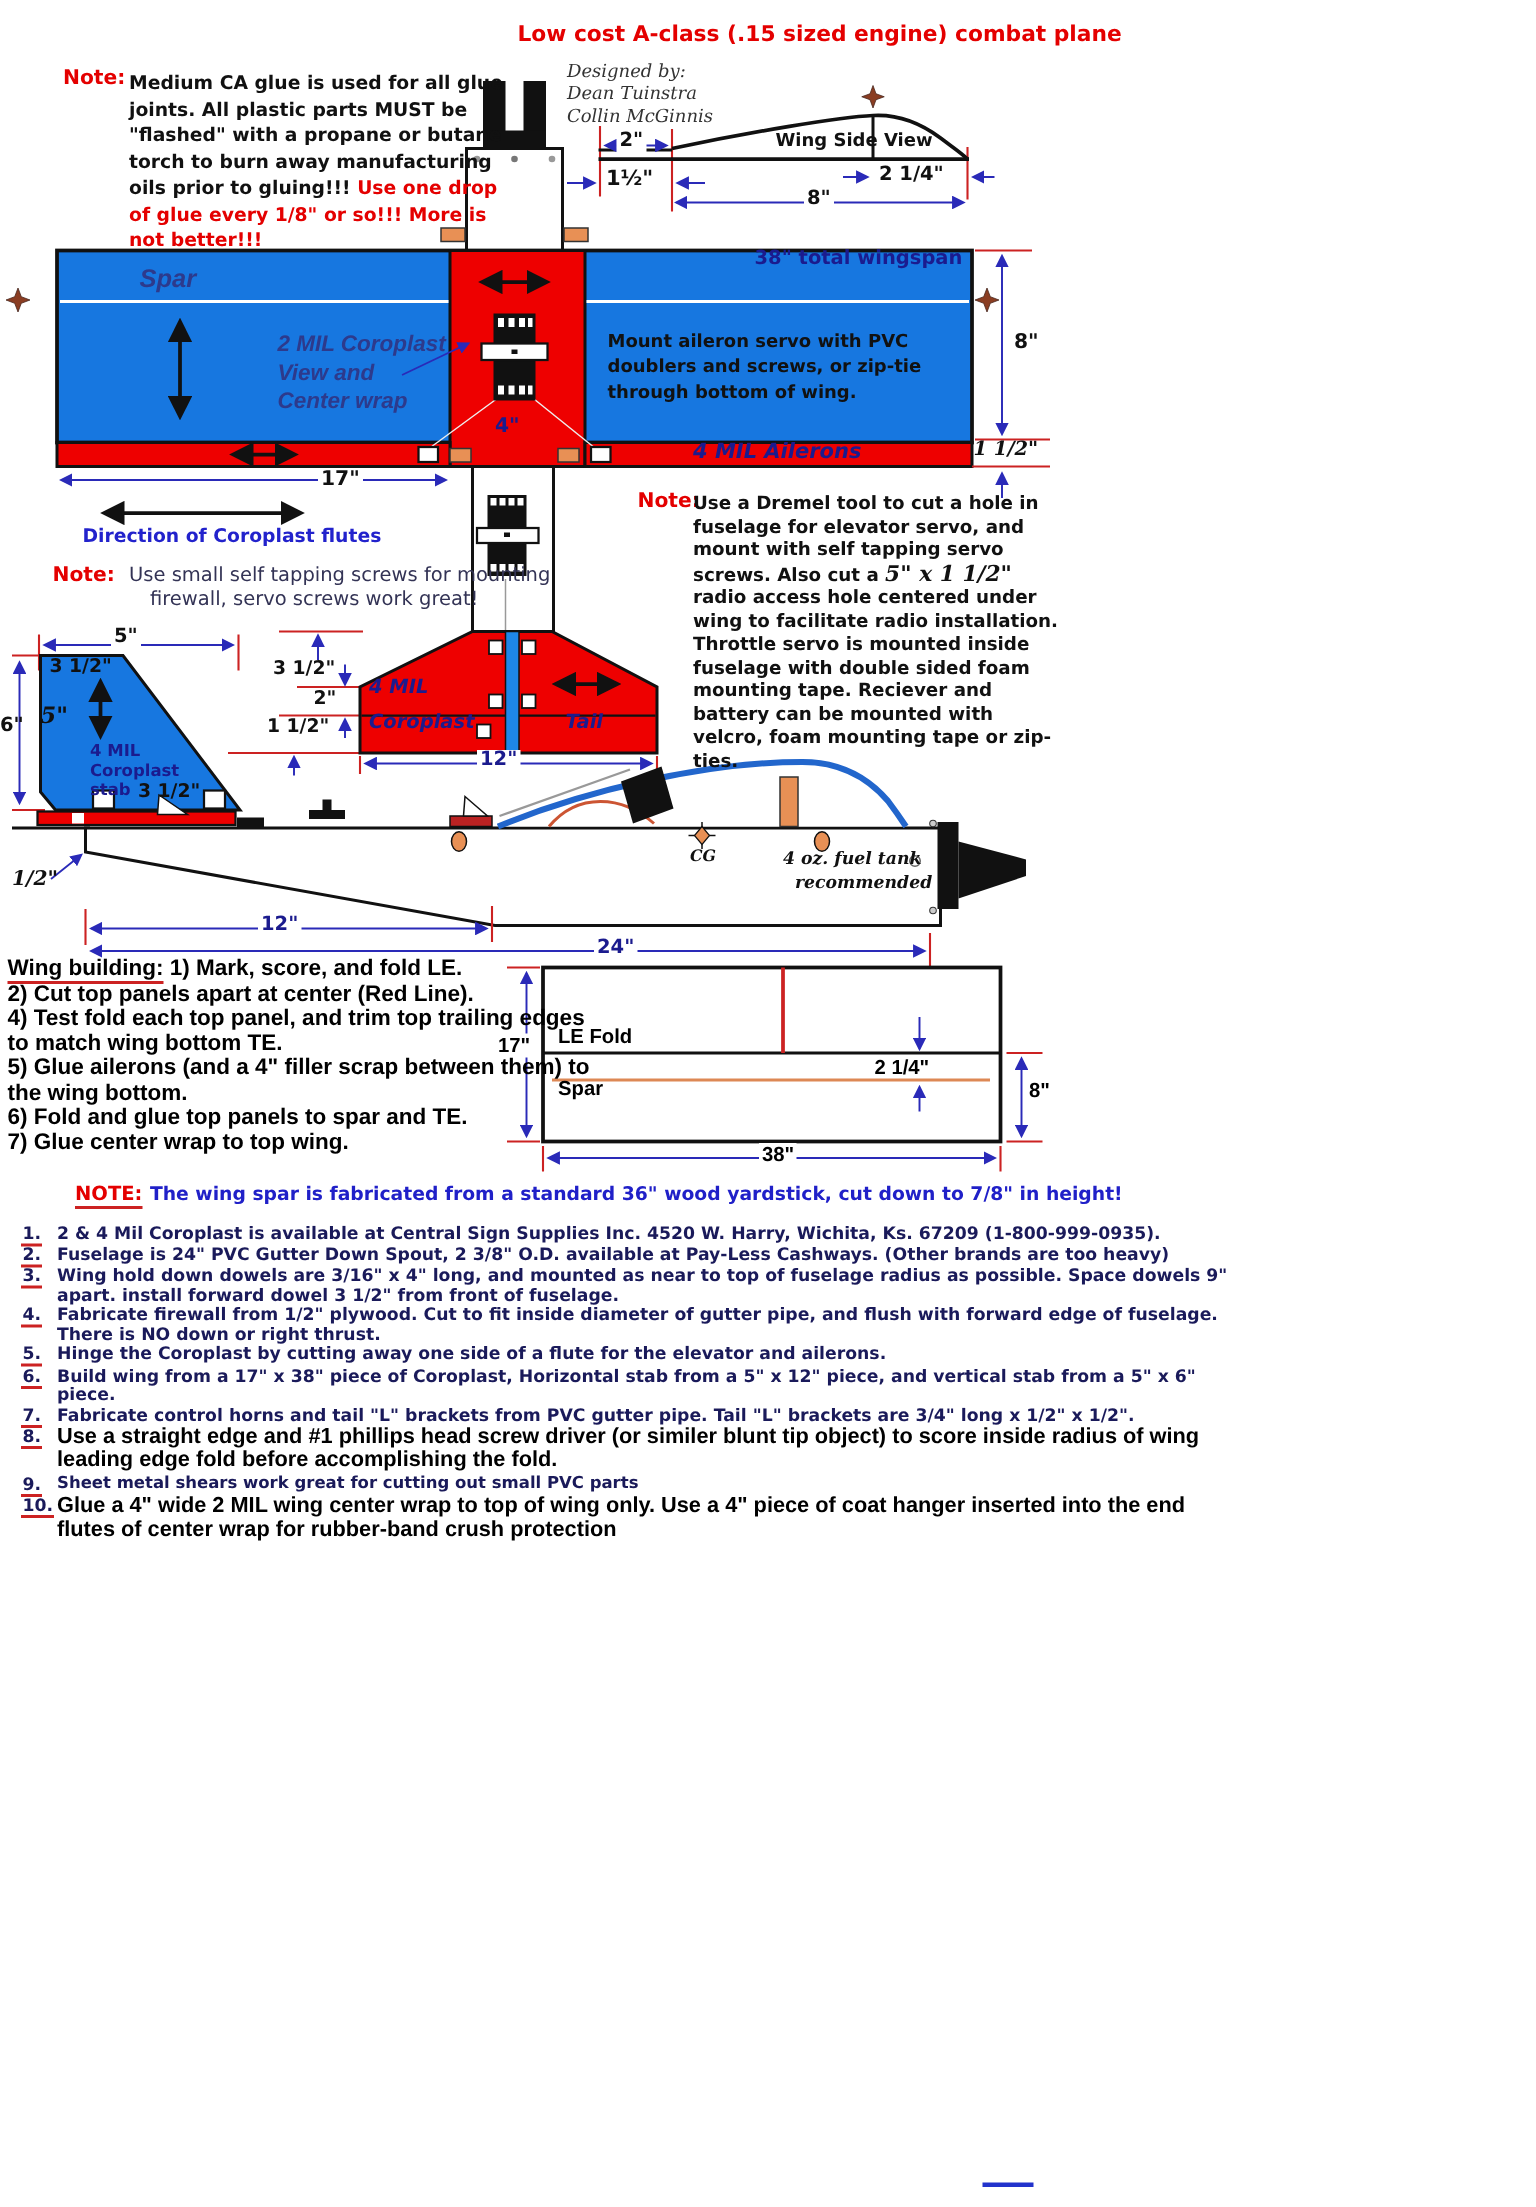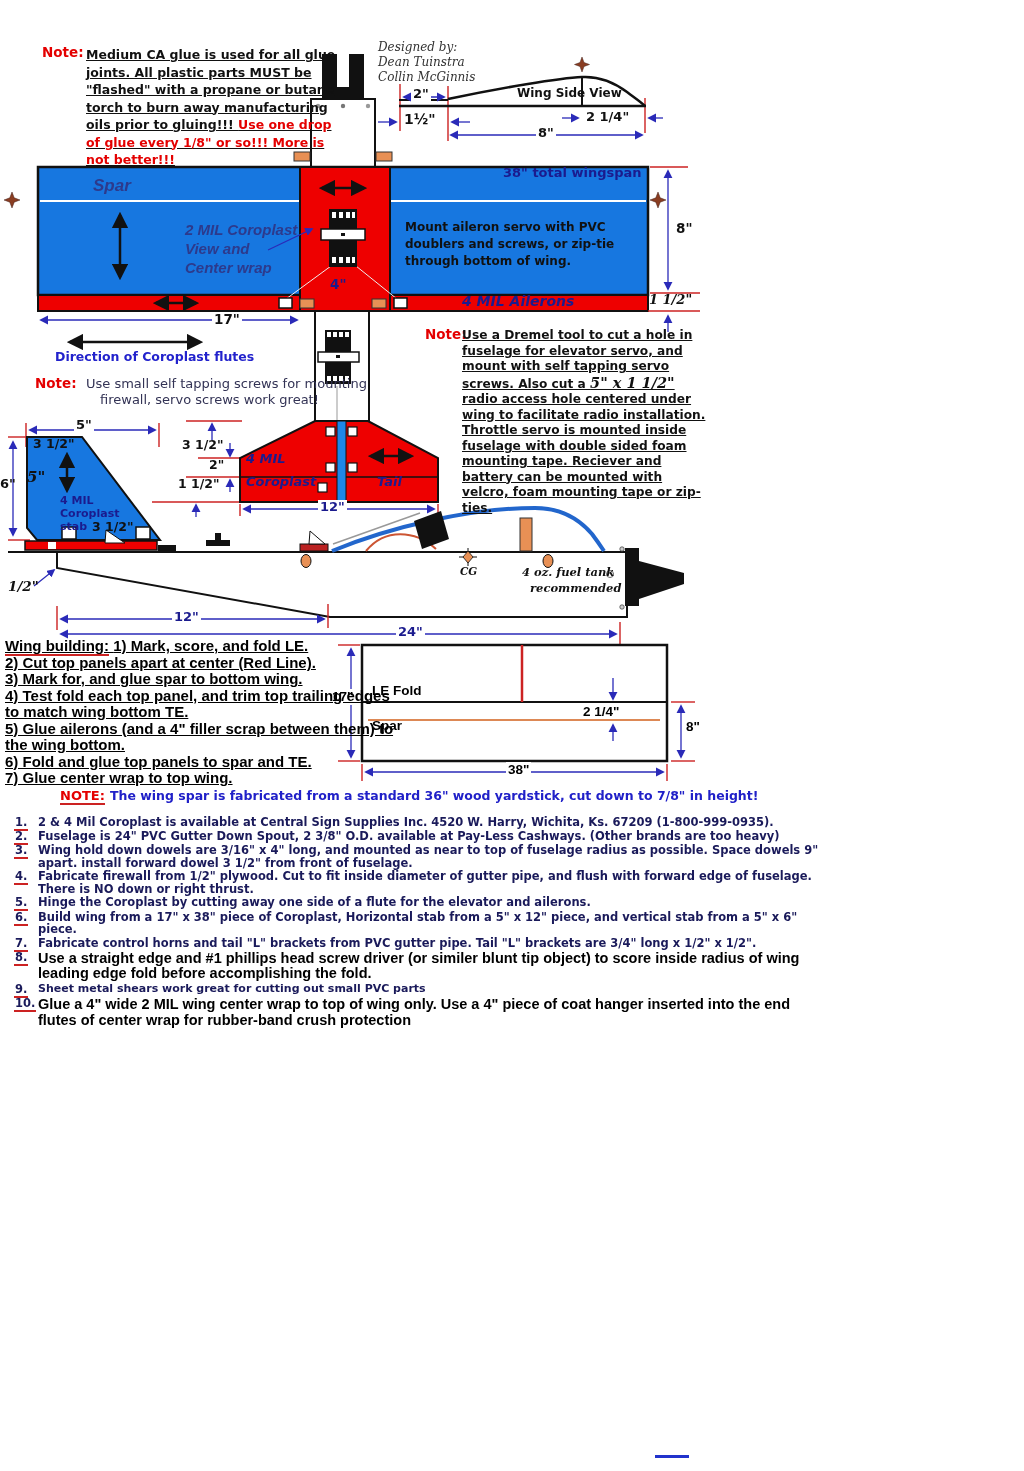--- a/index.html
+++ b/index.html
@@ -1,20 +1,20 @@
 <!DOCTYPE html>
 <html><head>
 <meta charset="utf-8">
 <style>
   html,body{margin:0;padding:0;background:#fff;}
   .page{position:relative;width:1024px;height:1471px;background:#ffffff;overflow:hidden;
         font-family:"DejaVu Sans",sans-serif;}
   svg.draw{position:absolute;left:0;top:0;z-index:1;}
   .t{position:absolute;z-index:2;white-space:nowrap;line-height:1.15;}
-  .wrap{white-space:normal;text-decoration:underline;}
+  .wrap{white-space:normal;}
   .title{font-size:29px;font-weight:bold;font-style:italic;color:#2323d8;
          border-bottom:3px solid #2323d8;padding-bottom:1px;}
   .subtitle{font-size:14.5px;font-weight:bold;color:#e40000;}
   .notelab{color:#e40000;font-weight:bold;font-size:13.5px;}
   .notelab-u{color:#e40000;font-weight:bold;font-size:13px;border-bottom:2px solid #cc2222;}
   .comic{font-weight:bold;color:#111;}
   .navy{color:#1b1b8e;font-weight:bold;}
   .blue-t{color:#2020c8;font-weight:bold;}
   .dim{font-weight:bold;color:#111;font-size:13px;}
   .dimbg{background:#fff;padding:0 2px;}
@@ -225,20 +225,21 @@
       <line x1="671" y1="761" x2="695" y2="761" stroke="#cc2222" stroke-width="1.4"></line>
       <line x1="681" y1="706" x2="681" y2="757" stroke="#2a2ab8" stroke-width="1.3" marker-start="url(#ab)" marker-end="url(#ab)"></line>
       <line x1="362" y1="764" x2="362" y2="781" stroke="#cc2222" stroke-width="1.4"></line>
       <line x1="667" y1="764" x2="667" y2="781" stroke="#cc2222" stroke-width="1.4"></line>
       <line x1="366" y1="772" x2="663" y2="772" stroke="#2a2ab8" stroke-width="1.3" marker-start="url(#ab)" marker-end="url(#ab)"></line>
     </g>
 
     <rect x="655" y="1455" width="34" height="3" fill="#2233cc"></rect>
   </svg>
 
+  <div class="t subtitle" style="left:345px;top:15px;">Low cost A-class (.15 sized engine) combat plane</div>
 
   <div class="t notelab" style="left:42px;top:45px;">Note:</div>
   <div class="t wrap comic" style="left:86px;top:46px;width:262px;font-size:12.5px;line-height:17.5px;">
     <span>Medium CA glue is used for all glue joints.  All plastic parts MUST be "flashed" with a propane or butane torch to burn away manufacturing oils prior to gluing!!! </span><span style="color:#e40000;">Use one drop of glue every 1/8" or so!!! More is not better!!!</span>
   </div>
 
   <div class="t it-serif" style="left:378px;top:40px;font-size:12px;color:#333;line-height:15px;">
     <span class="bl">Designed by:</span>
     <span class="bl">Dean Tuinstra</span>
     <span class="bl">Collin McGinnis</span>
@@ -309,28 +310,27 @@
   <div class="t bigtxt" style="left:372px;top:718px;font-size:13.5px;">Spar</div>
   <div class="t bigtxt" style="left:583px;top:704px;font-size:13.5px;">2 1/4"</div>
   <div class="t bigtxt dimbg" style="left:330px;top:689px;font-size:13.5px;">17"</div>
   <div class="t bigtxt" style="left:686px;top:719px;font-size:13.5px;">8"</div>
   <div class="t bigtxt dimbg" style="left:506px;top:762px;font-size:13.5px;">38"</div>
 
   <div class="t wrap bigtxt" style="left:5px;top:638px;width:392px;font-size:15px;line-height:16.5px;">
     <span style="border-bottom:2px solid #cc2222;">Wing building:</span>
     <span>1) Mark, score, and fold LE.</span>
     <span class="bl">2) Cut top panels apart at center (Red Line).</span>
-    <span class="bl">3) Mark for, and glue spar to bottom wing.</span>
     <span class="bl">4) Test fold each top panel, and trim top trailing edges to match wing bottom TE.</span>
     <span class="bl">5) Glue ailerons (and a 4" filler scrap between them) to the wing bottom.</span>
     <span class="bl">6) Fold and glue top panels to spar and TE.</span>
     <span class="bl">7) Glue center wrap to top wing.</span>
   </div>
 
-  <div class="t" style="left:60px;top:786px;text-align:center;">
+  <div class="t" style="left:50px;top:786px;text-align:center;">
     <span class="notelab-u">NOTE:</span>
     <span class="blue-t" style="font-size:12.5px;">The wing spar is fabricated from a standard 36" wood yardstick, cut down to 7/8" in height!</span>
   </div>
 
   <div class="t" style="left:14px;top:816px;width:1004px;">
     <div class="row">
         <div class="num"><span>1.</span></div>
         <div class="itx">2 &amp; 4 Mil Coroplast is available at Central Sign Supplies Inc. 4520 W.  Harry,  Wichita,  Ks. 67209 (1-800-999-0935).</div>
       </div>
     <div class="row">

